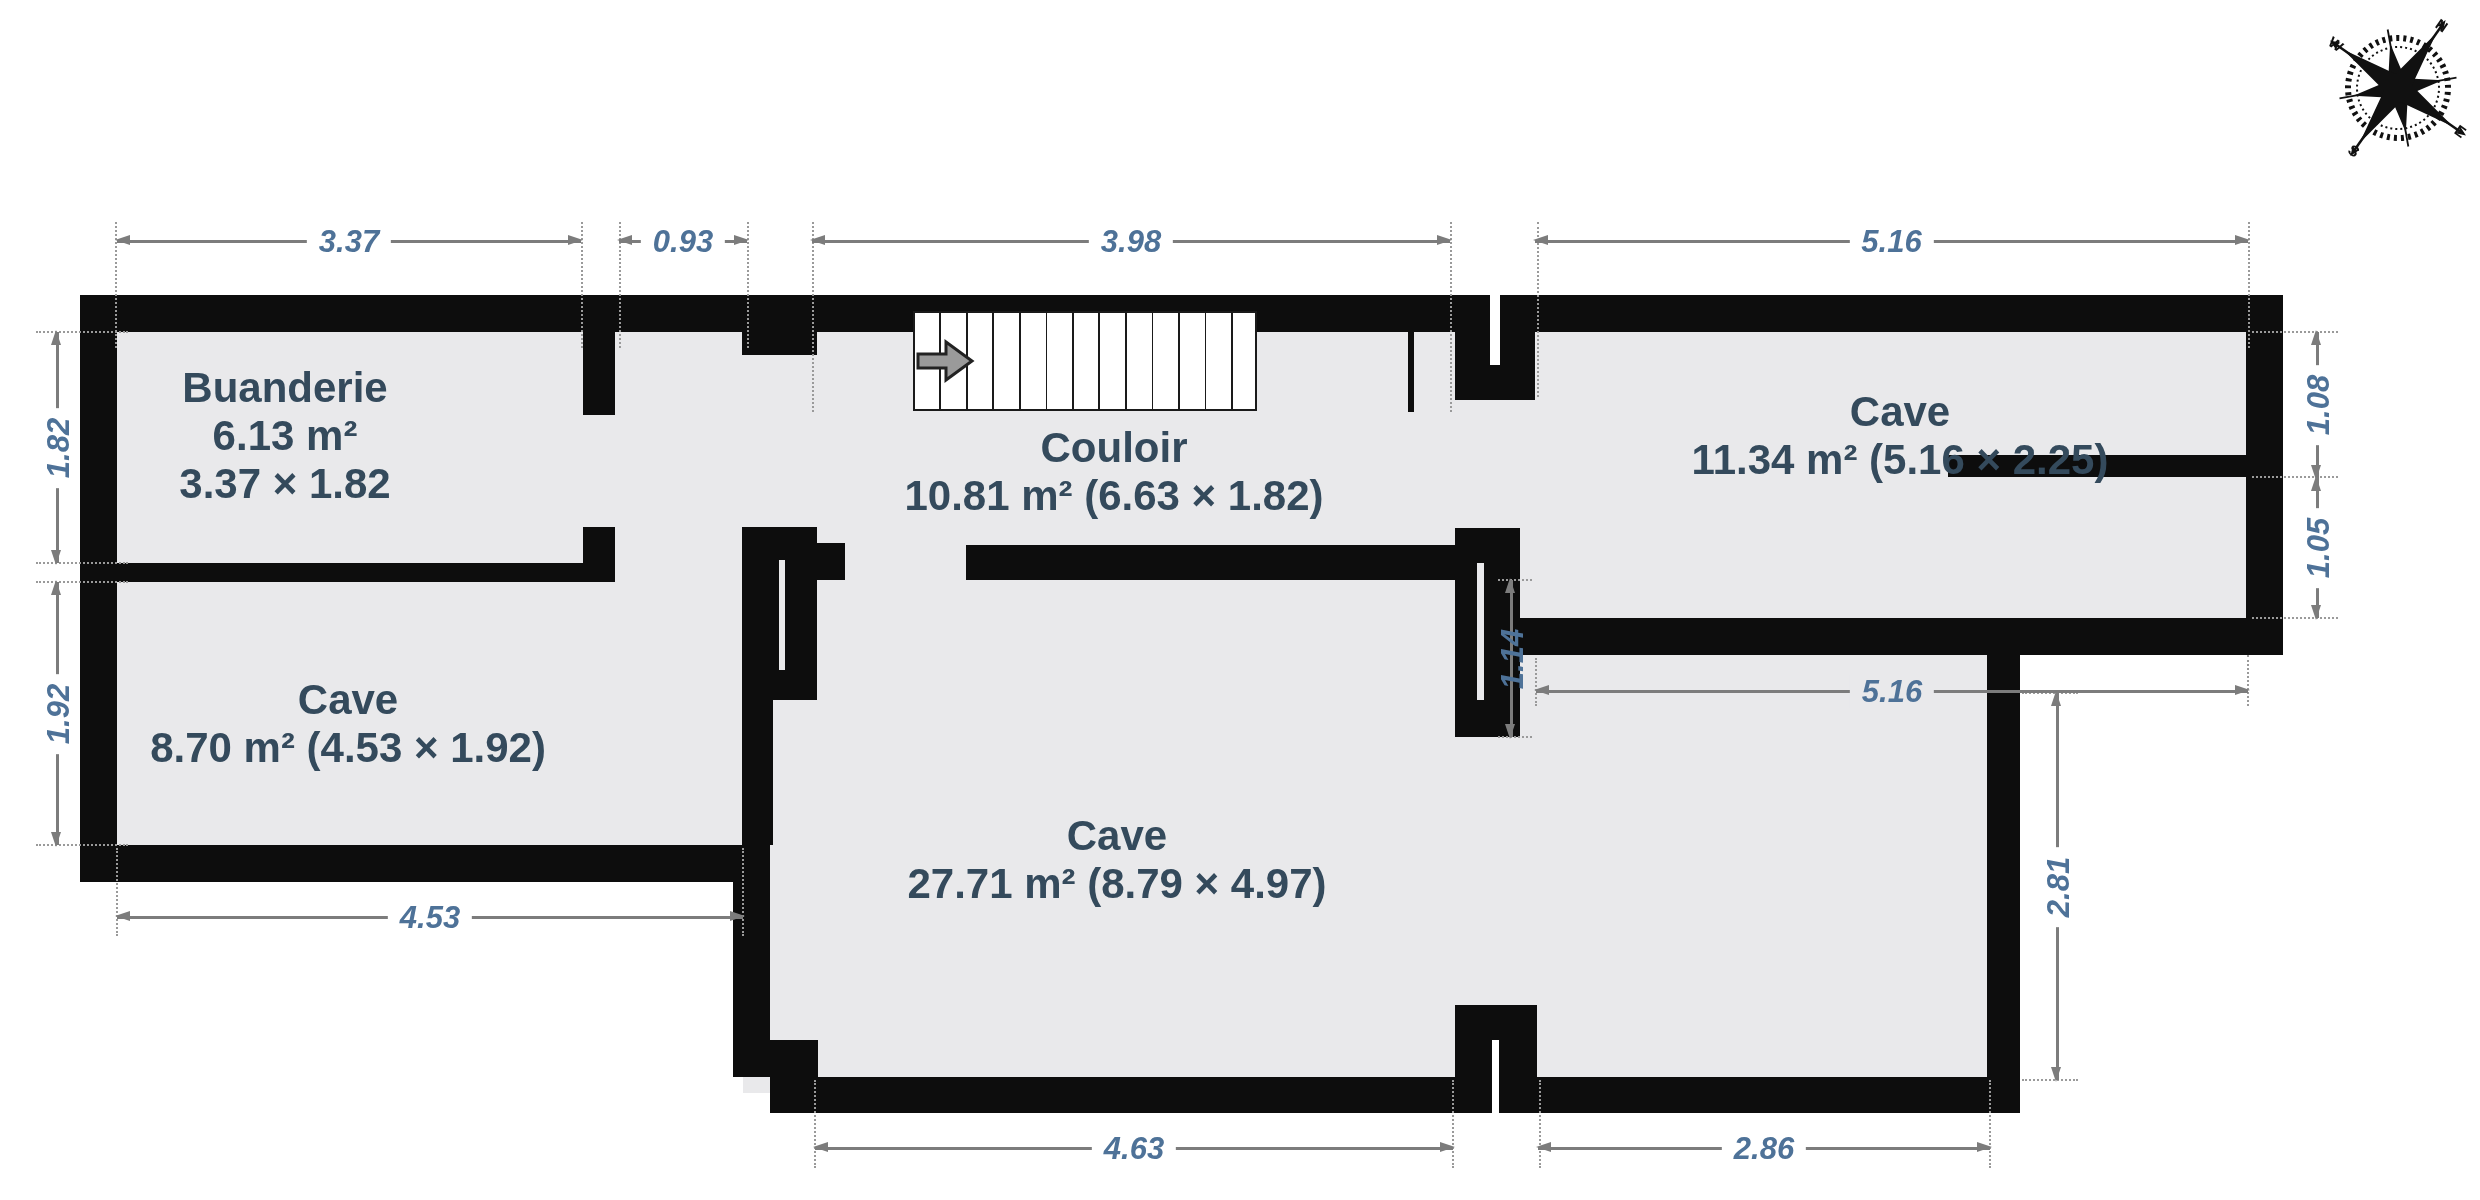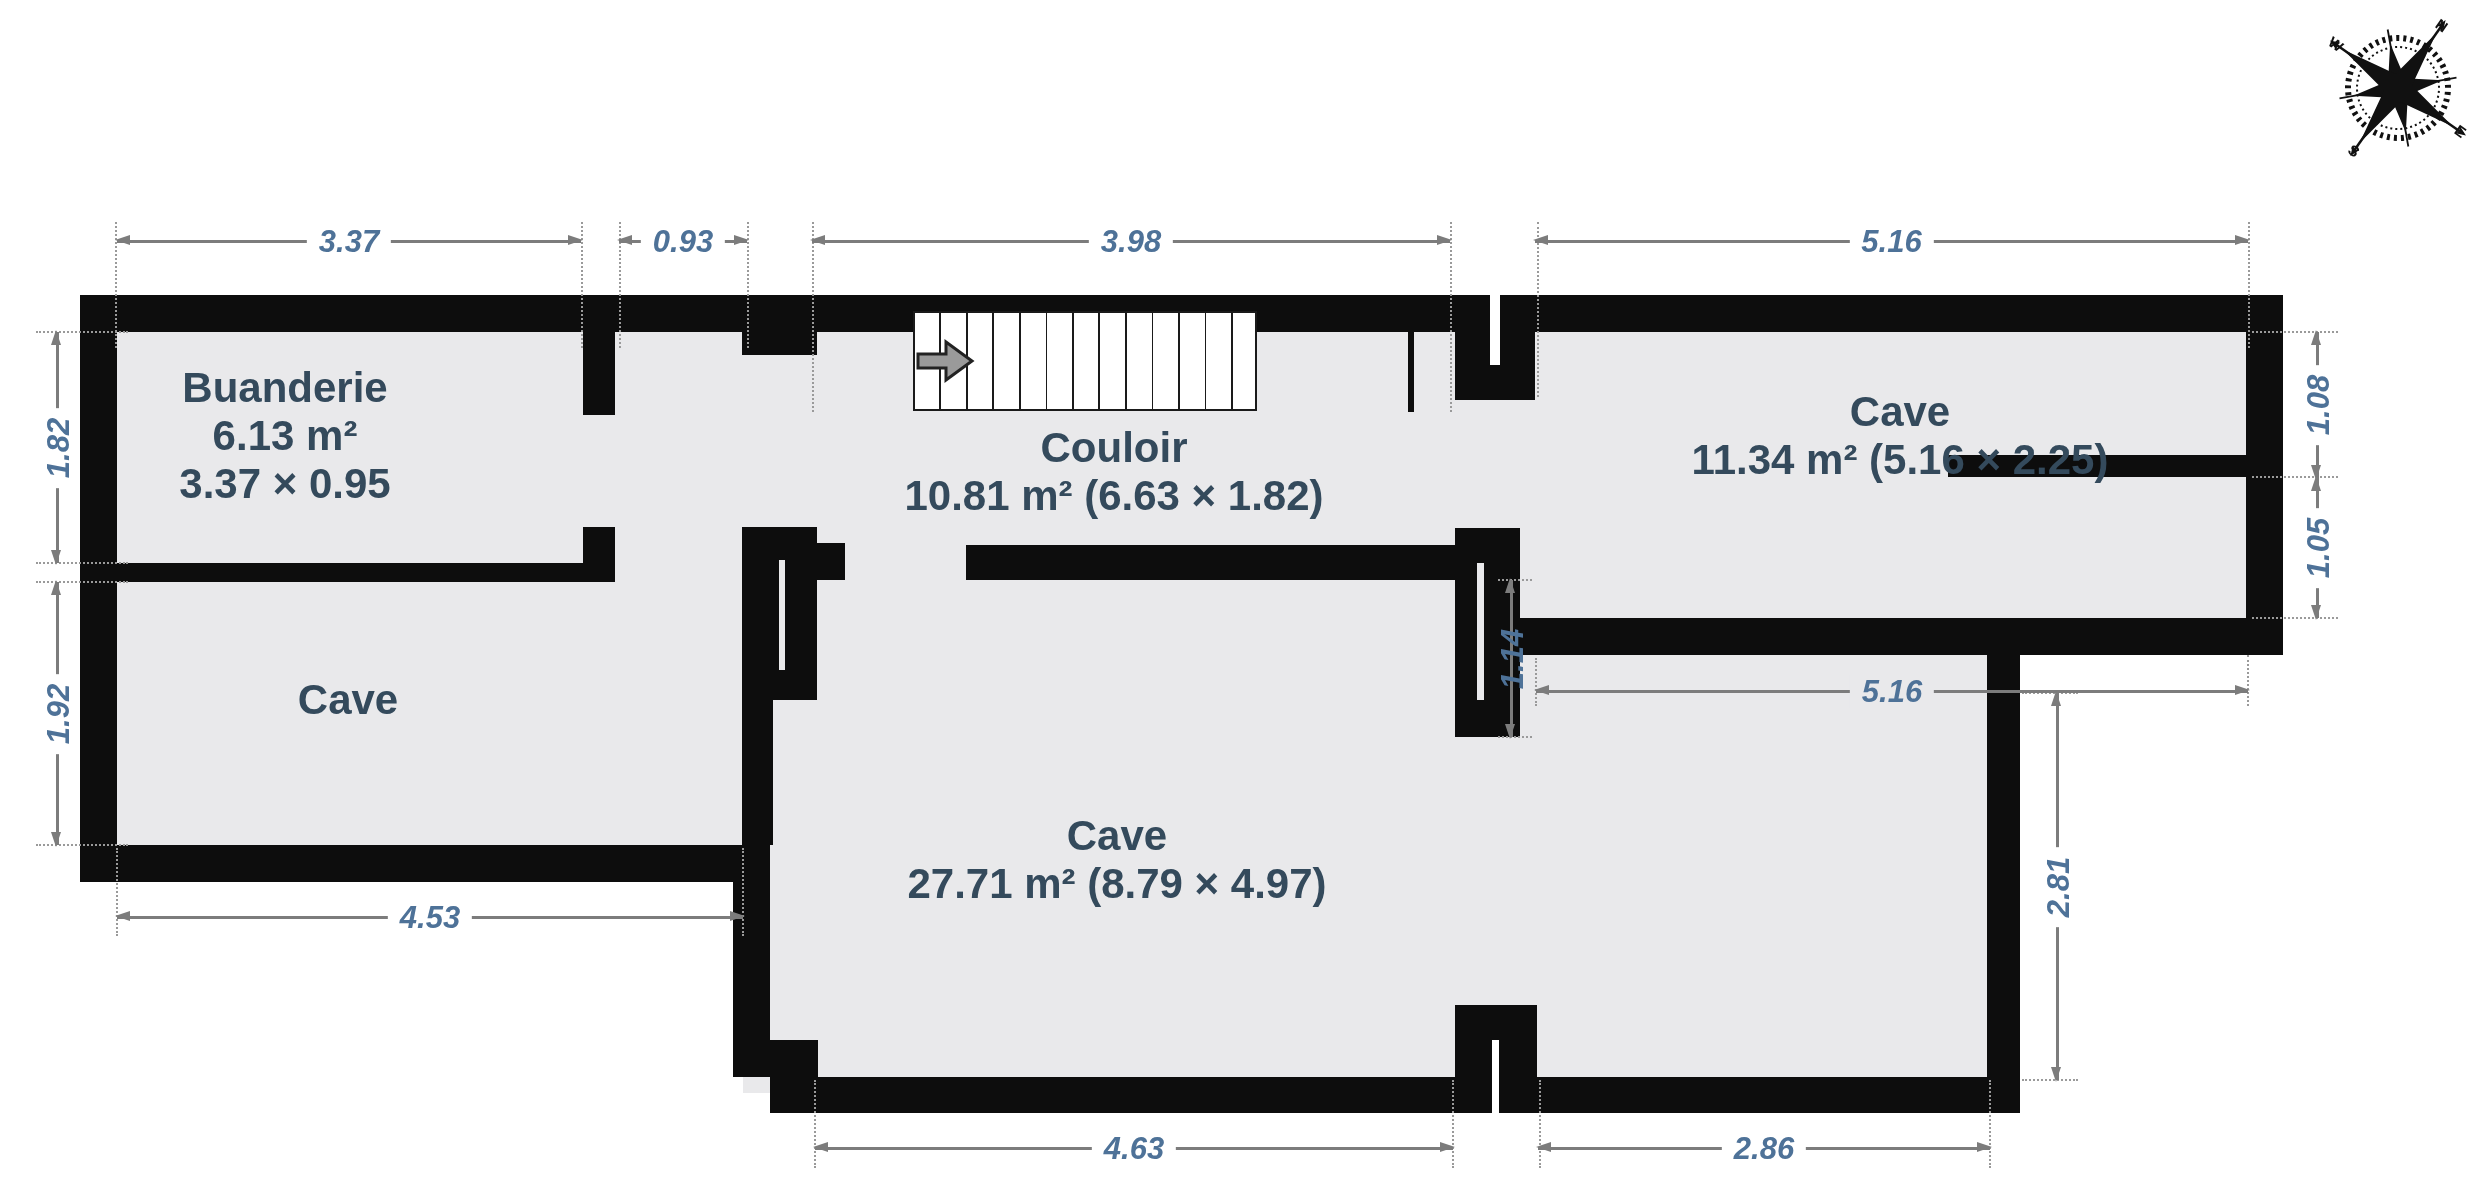--- a/index.html
+++ b/index.html
@@ -177,25 +177,26 @@
 <div class="dim dim-h" style="left:815px;top:1147px;width:638px;">
   <span class="dim-label">4.63</span>
 </div>
 <div class="dim dim-h" style="left:1538px;top:1147px;width:452px;">
   <span class="dim-label">2.86</span>
 </div>
 
 <div class="room-label" style="left:285px;top:364px;">
   <div>Buanderie</div>
   <div>6.13 m²</div>
-  <div>3.37 × 0.95</div>
+  <div>3.37 × 1.82</div>
 </div>
 
 <div class="room-label" style="left:348px;top:676px;">
   <div>Cave</div>
+  <div>8.70 m² (4.53 × 1.92)</div>
 </div>
 
 <div class="room-label" style="left:1114px;top:424px;">
   <div>Couloir</div>
   <div>10.81 m² (6.63 × 1.82)</div>
 </div>
 
 <div class="room-label" style="left:1900px;top:388px;">
   <div>Cave</div>
   <div>11.34 m² (5.16 × 2.25)</div>

